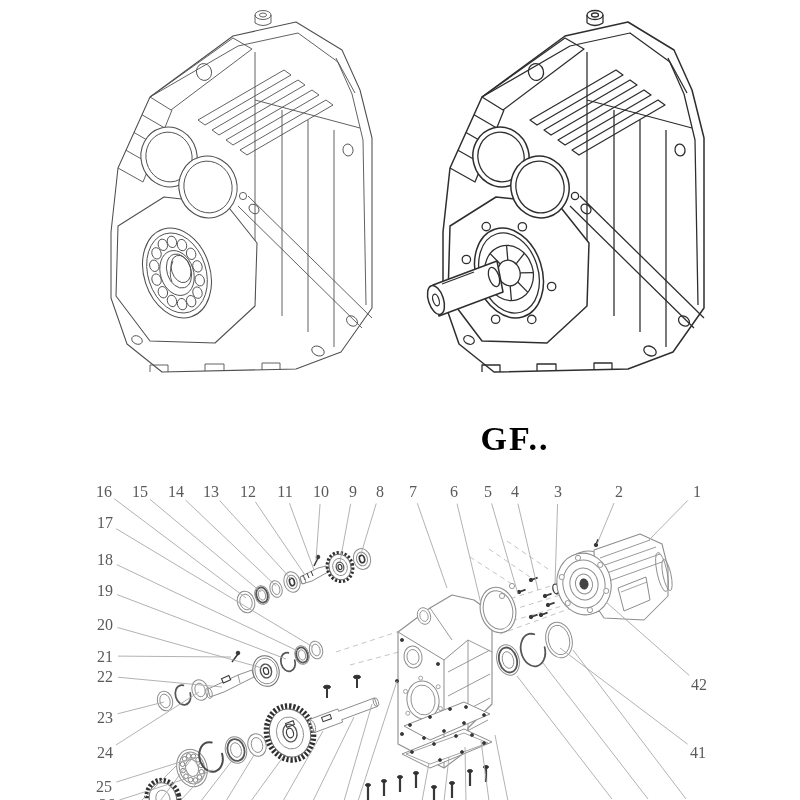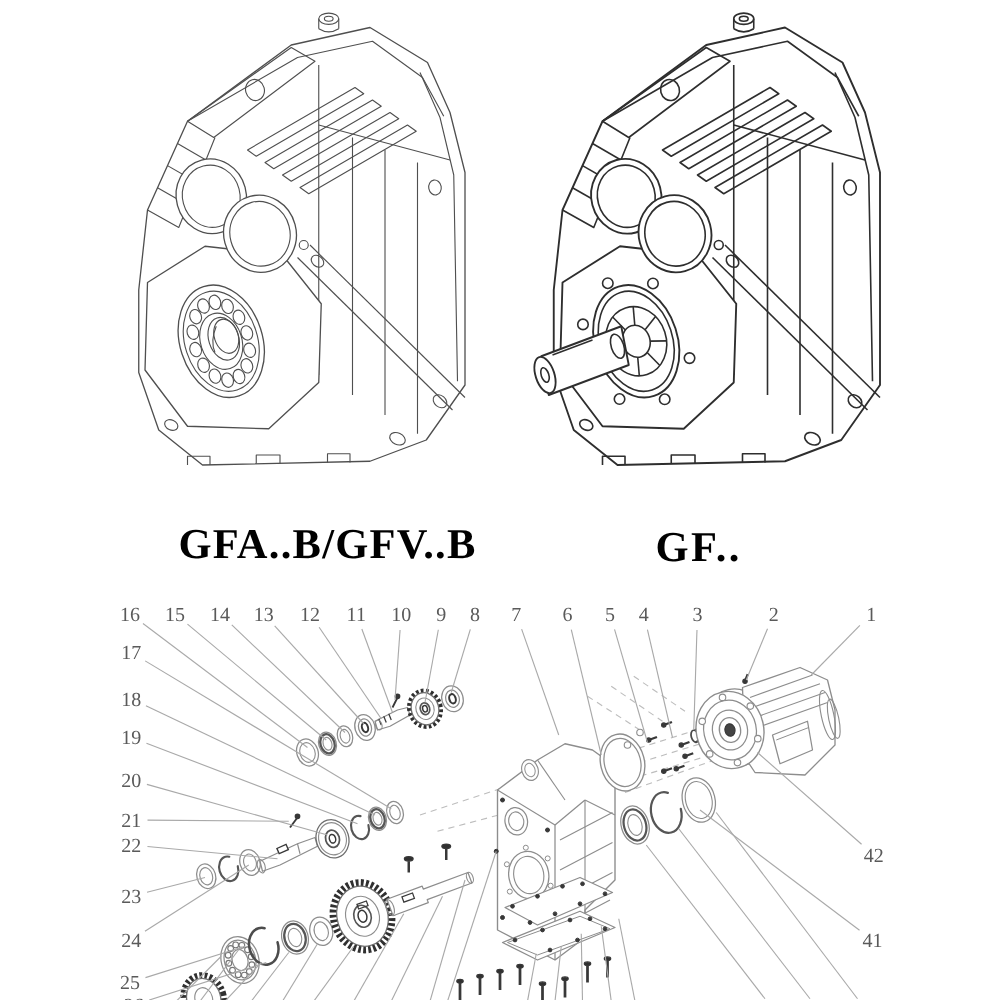--- a/index.html
+++ b/index.html
@@ -2,21 +2,21 @@
 <html><head>
 <meta charset="utf-8">
 <style>
   html,body{margin:0;padding:0;background:#ffffff;}
   .page{position:relative;width:800px;height:800px;background:#ffffff;overflow:hidden;
         font-family:"Liberation Serif","DejaVu Serif",serif;}
   .page svg{position:absolute;left:0;top:0;}
   .caption{position:absolute;transform:translate(-50%,-50%);font-weight:bold;
            font-family:"Liberation Serif","DejaVu Serif",serif;white-space:nowrap;}
   .caption-left{left:262px;top:436px;font-size:34px;letter-spacing:1px;}
-  .caption-right{left:559px;top:439px;font-size:34px;letter-spacing:2px;}
+  .caption-right{left:515px;top:439px;font-size:34px;letter-spacing:2px;}
 </style>
 </head>
 <body>
 
 <div class="page">
   <svg id="art" width="800" height="800" viewBox="0 0 800 800">
     <g id="gb-left" transform="translate(0,0)">
         <path d="M118,168 L150,97 L233,36 L296,22 L342,50 L360,90 L372,138 L372,308 L341,352 L296,369 L162,372 L127,344 L111,298 L111,232 Z" stroke="#4f4f4f" stroke-width="1.05" fill="#ffffff" stroke-linejoin="round"></path>
         <path d="M150,97 L238,46 L298,33 L338,62 L355,93" stroke="#4f4f4f" stroke-width="0.8925" fill="none" stroke-linejoin="round"></path>
         <path d="M336,58 L352,94 L363,140 L366,305" stroke="#4f4f4f" stroke-width="0.8925" fill="none" stroke-linejoin="round"></path>
@@ -415,15 +415,14 @@
         <line x1="116.39860975722179" y1="782.091742576528" x2="196" y2="757" stroke="#a9a9a9" stroke-width="0.9"></line>
         <text x="104" y="791.5" text-anchor="middle" fill="#5a5a5a" font-size="16px" font-family="&quot;Liberation Serif&quot;,&quot;DejaVu Serif&quot;,serif">25</text>
         <line x1="119.37879911491568" y1="800.0294417933289" x2="213" y2="770" stroke="#a9a9a9" stroke-width="0.9"></line>
         <text x="107" y="809.5" text-anchor="middle" fill="#5a5a5a" font-size="16px" font-family="&quot;Liberation Serif&quot;,&quot;DejaVu Serif&quot;,serif">26</text>
         <line x1="689.2490487031444" y1="675.4023870285789" x2="606" y2="602" stroke="#a9a9a9" stroke-width="0.9"></line>
         <text x="699" y="689.5" text-anchor="middle" fill="#5a5a5a" font-size="16px" font-family="&quot;Liberation Serif&quot;,&quot;DejaVu Serif&quot;,serif">42</text>
         <line x1="687.6180833705813" y1="744.1759468879743" x2="560" y2="648" stroke="#a9a9a9" stroke-width="0.9"></line>
         <text x="698" y="757.5" text-anchor="middle" fill="#5a5a5a" font-size="16px" font-family="&quot;Liberation Serif&quot;,&quot;DejaVu Serif&quot;,serif">41</text>
       </g>
   </svg>
-  <div class="caption caption-left">GFA..B/GFV..B</div>
   <div class="caption caption-right">GF..</div>
 </div>
 
 </body></html>

